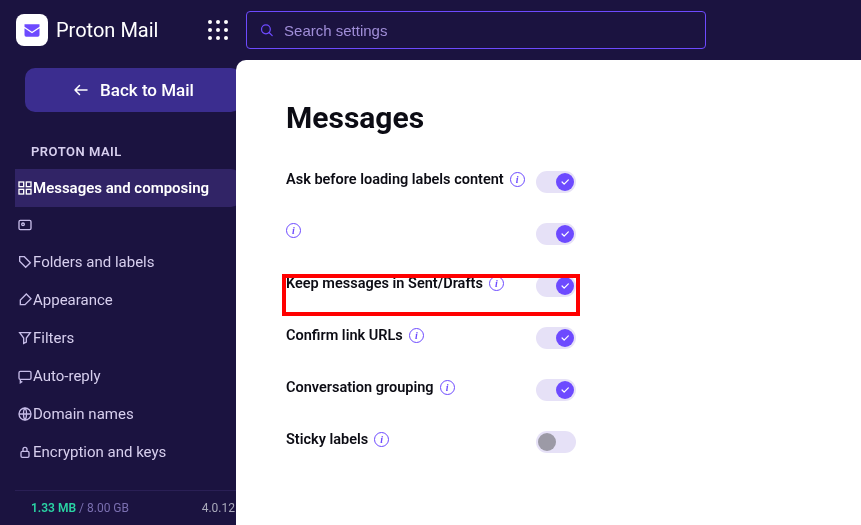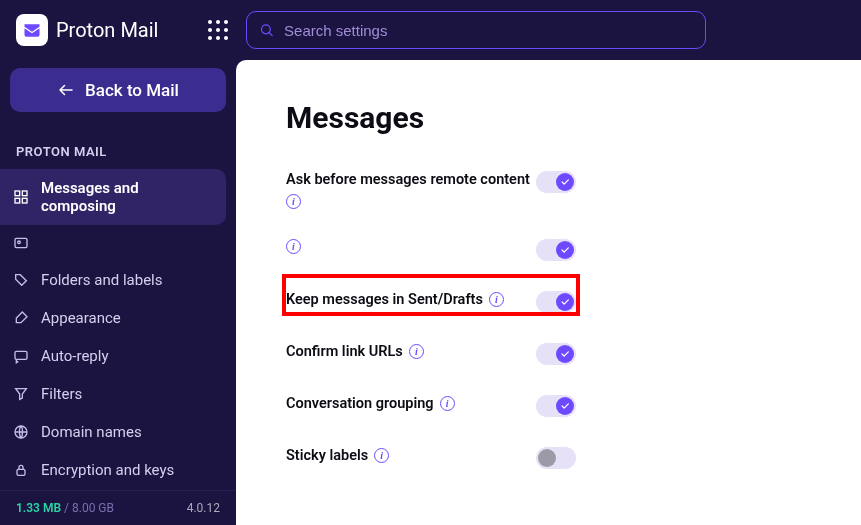--- a/index.html
+++ b/index.html
@@ -48,39 +48,39 @@
     grid-template-columns: repeat(3, 4px);
     grid-template-rows: repeat(3, 4px);
     gap: 4px;
   }
   .apps-grid span { width:4px; height:4px; background:#fff; border-radius:50%; }
   .search {
     flex: 1;
     display: flex;
     align-items: center;
     border: 1px solid #6d4aff;
-    border-radius: 10px;
+    border-radius: 4px;
     height: 38px;
     padding: 5px 12px;
     gap: 10px;
     max-width: 460px;
   }
   .search input {
     background: transparent;
     border: none;
     outline: none;
     color: #fff;
     font-size: 15px;
     width: 100%;
   }
   .search input::placeholder { color: #a08ed8; }
   .sidebar {
     position: absolute;
     top: 60px;
-    left: 0;
+    left: 15px;
     width: 236px;
     bottom: 0;
     background: #1b1340;
     display: flex;
     flex-direction: column;
   }
   .back-btn {
     margin: 8px 10px;
     height: 44px;
     background: #3b2d8f;
@@ -97,22 +97,21 @@
   .section-title {
     padding: 24px 16px 10px;
     font-size: 13px;
     letter-spacing: 0.5px;
     color: #d7cfee;
     font-weight: 600;
   }
   .nav-item {
     display: flex;
     align-items: center;
-    gap: 12px;
-    padding: 10px 13px;
+    padding: 10px 2px;
     font-size: 15px;
     color: #d7cfee;
     cursor: pointer;
   }
   .nav-item svg { flex-shrink:0; }
   .nav-item.active {
     background: #312466;
     color: #fff;
     font-weight: 600;
     border-radius: 0 10px 10px 0;
@@ -271,30 +270,30 @@
     <span>Folders and labels</span>
   </div>
   <div class="nav-item">
     <svg width="16" height="16" viewBox="0 0 24 24">
         <path d="M14 3l7 7-9 9H5v-7z" fill="none" stroke="#c6bce8" stroke-width="2"></path>
       </svg>
     <span>Appearance</span>
   </div>
   <div class="nav-item">
     <svg width="16" height="16" viewBox="0 0 24 24">
+        <path d="M4 4h16l-6 8v6l-4 2v-8z" fill="none" stroke="#c6bce8" stroke-width="2"></path>
+      </svg>
+    <span>Filters</span>
+  </div>
+  <div class="nav-item">
+    <svg width="16" height="16" viewBox="0 0 24 24">
         <rect x="3" y="5" width="18" height="12" rx="2" fill="none" stroke="#c6bce8" stroke-width="2"></rect>
         <path d="M8 20l-3 2v-5" fill="none" stroke="#c6bce8" stroke-width="2"></path>
       </svg>
     <span>Auto-reply</span>
-  </div>
-  <div class="nav-item">
-    <svg width="16" height="16" viewBox="0 0 24 24">
-        <path d="M4 4h16l-6 8v6l-4 2v-8z" fill="none" stroke="#c6bce8" stroke-width="2"></path>
-      </svg>
-    <span>Filters</span>
   </div>
   <div class="nav-item">
     <svg width="16" height="16" viewBox="0 0 24 24">
         <circle cx="12" cy="12" r="9" fill="none" stroke="#c6bce8" stroke-width="2"></circle>
         <path d="M3 12h18M12 3c3 3 3 15 0 18M12 3c-3 3-3 15 0 18" fill="none" stroke="#c6bce8" stroke-width="2"></path>
       </svg>
     <span>Domain names</span>
   </div>
   <div class="nav-item">
     <svg width="16" height="16" viewBox="0 0 24 24">
@@ -310,21 +309,21 @@
     </span>
     <span>4.0.12</span>
   </div>
 </div>
 
 <div class="main">
   <h1 class="page-title">Messages</h1>
 
   <div class="setting-row">
     <div class="setting-label">
-      <span>Ask before messages remote content</span>
+      <span>Ask before loading labels content</span>
       <span class="info-icon">i</span>
     </div>
     <div class="toggle">
       <div class="knob">
           <svg width="10" height="10" viewBox="0 0 24 24">
             <path d="M5 12l5 5L20 7" fill="none" stroke="#fff" stroke-width="3" stroke-linecap="round" stroke-linejoin="round"></path>
           </svg>
         </div>
     </div>
   </div>

